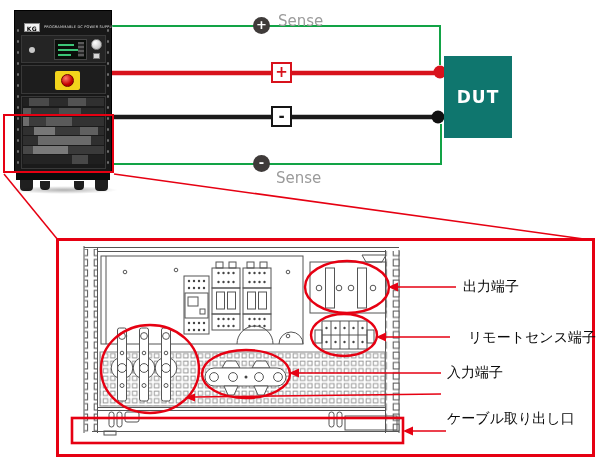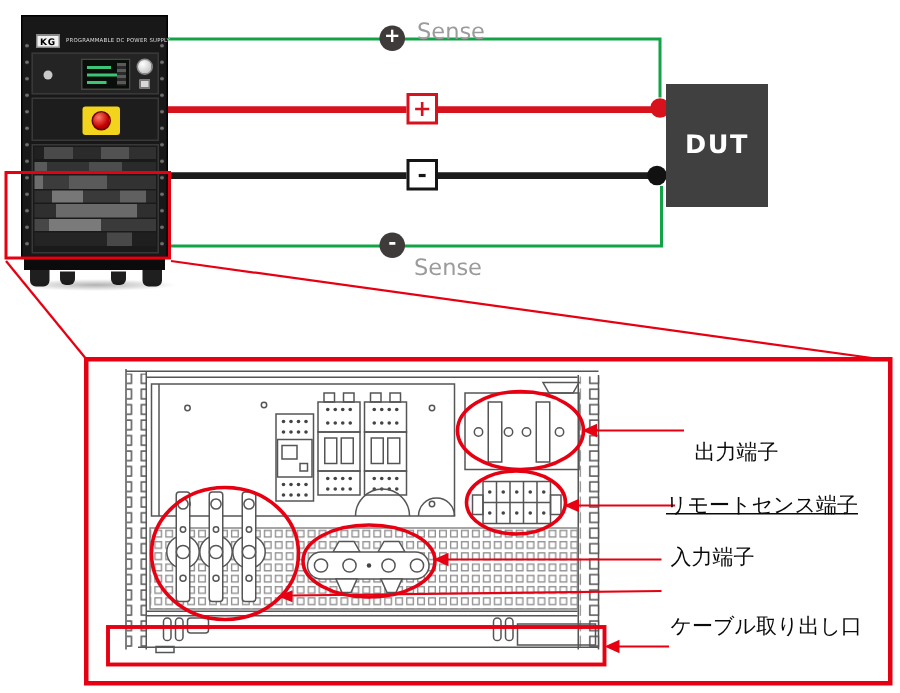--- a/index.html
+++ b/index.html
@@ -37,21 +37,21 @@
   .hl-rect{position:absolute;left:3px;top:114px;width:111px;height:59px;border:2.5px solid #e60012;box-sizing:border-box;}
 
   
   .sense-dot{position:absolute;width:17px;height:17px;border-radius:50%;background:#3f3b3a;color:#fff;
              font-size:13px;font-weight:bold;line-height:16px;text-align:center;}
   .sense-lbl{position:absolute;color:#9b9b9b;font-size:15px;}
   .pol-box{position:absolute;width:21px;height:21px;background:#fff;box-sizing:border-box;
            font-size:15px;font-weight:bold;text-align:center;line-height:17px;}
   .pol-plus{border:2.2px solid #d8121c;color:#d8121c;}
   .pol-minus{border:2.2px solid #151515;color:#151515;}
-  .dut{position:absolute;left:444px;top:56px;width:68px;height:82px;background:#404040;color:#fff;
+  .dut{position:absolute;left:444px;top:56px;width:68px;height:82px;background:#0f766e;color:#fff;
        display:flex;align-items:center;justify-content:center;font-size:17px;font-weight:bold;letter-spacing:1px;}
 
   
   .jp-label{position:absolute;color:#0a0a0a;font-size:14px;line-height:17px;white-space:nowrap;}
 </style>
 </head>
 <body>
 
 <div class="stage">
 
@@ -276,18 +276,18 @@
   <div class="hl-rect"></div>
 
   <div class="sense-dot" style="left:253px;top:17px;">+</div>
   <div class="sense-lbl" style="left:278px;top:12px;">Sense</div>
   <div class="pol-box pol-plus" style="left:271px;top:62px;">+</div>
   <div class="pol-box pol-minus" style="left:271px;top:106px;">-</div>
   <div class="sense-dot" style="left:253px;top:155px;">-</div>
   <div class="sense-lbl" style="left:276px;top:169px;">Sense</div>
   <div class="dut">DUT</div>
 
-  <div class="jp-label" style="left:463px;top:294px;text-align:right;">出力端子</div>
-  <div class="jp-label" style="left:444px;top:329px;text-decoration:underline;">リモートセンス端子</div>
+  <div class="jp-label" style="left:463px;top:278px;text-align:right;">出力端子</div>
+  <div class="jp-label" style="left:468px;top:329px;">リモートセンス端子</div>
   <div class="jp-label" style="left:447px;top:364px;">入力端子</div>
   <div class="jp-label" style="left:447px;top:410px;">ケーブル取り出し口</div>
 
 </div>
 
 </body></html>

